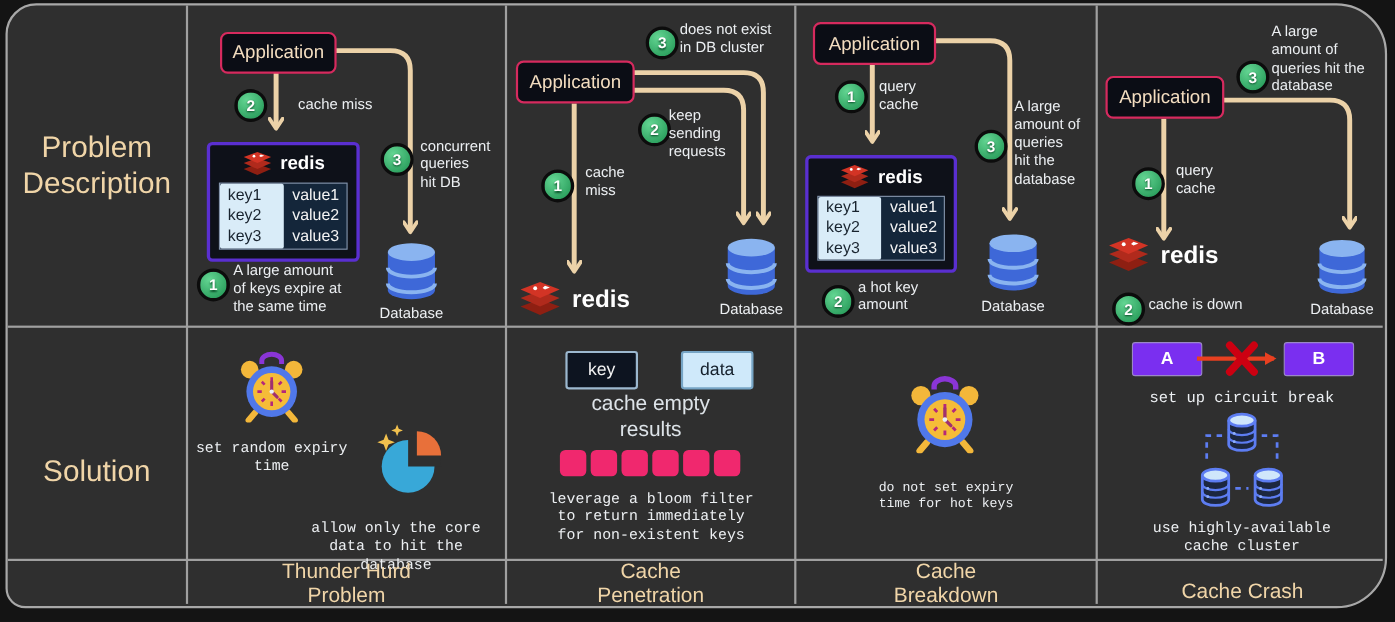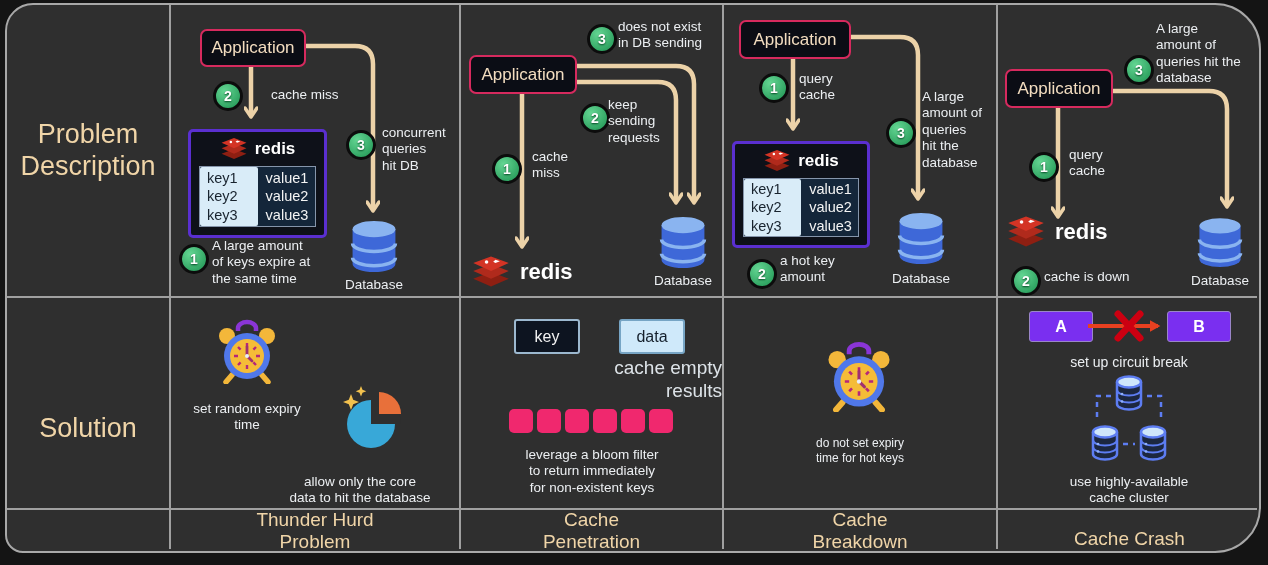--- a/index.html
+++ b/index.html
@@ -9,21 +9,21 @@
          background:#2f2f2f;border:2px solid #a8a8a8;
          border-radius:28px 46px 46px 18px;}
   .vline{position:absolute;top:5px;height:544px;width:2px;background:#a0a0a0;}
   .hline{position:absolute;left:7px;width:1250px;height:2px;background:#a0a0a0;}
   .abs{position:absolute;}
   .cell{position:absolute;display:flex;align-items:center;justify-content:center;text-align:center;}
   .rowlabel{color:#f0d5a8;font-size:27px;font-weight:500;line-height:1.15;white-space:pre-line;}
   .coltitle{color:#f0d5a8;font-size:19px;line-height:1.12;white-space:pre-line;}
   .panel{position:absolute;}
   .txt{position:absolute;color:#eceff2;font-size:13.5px;line-height:1.22;white-space:pre-line;}
-  .center{text-align:center;}
+  .center{text-align:center;font-family:Liberation Mono, monospace;}
   .appbox{position:absolute;background:#0b0d15;border:2px solid #d62a5e;border-radius:7px;
           color:#f3ddc0;font-size:17px;display:flex;align-items:center;justify-content:center;}
   .badge{position:absolute;width:24px;height:24px;border-radius:50%;
          background:radial-gradient(circle at 35% 30%,#64d693,#1d9150);
          border:3px solid #0c0c0c;color:#fff;font-weight:bold;font-size:14px;
          display:flex;align-items:center;justify-content:center;text-shadow:0 1px 2px #044422;}
   .redisbox{position:absolute;background:#0e1119;border:3px solid #5a2fd0;border-radius:5px;}
   .redhead{position:absolute;left:0;right:0;top:5px;display:flex;align-items:center;
            justify-content:center;gap:7px;color:#fff;font-weight:bold;font-size:17px;}
   .kv{position:absolute;left:8px;right:8px;top:34px;bottom:8px;display:flex;
@@ -33,21 +33,21 @@
   .kvv{flex:1;color:#f4f4f4;display:flex;flex-direction:column;justify-content:center;
        padding-left:8px;font-size:14.5px;line-height:1.28;}
   .redisword{color:#fff;font-weight:bold;font-size:22px;}
   .dblabel{position:absolute;color:#eceff2;font-size:13.5px;text-align:center;}
   .keybox{position:absolute;background:#0d1420;border:2px solid #9cb8cf;border-radius:3px;
           color:#f2f2f2;font-size:16px;display:flex;align-items:center;justify-content:center;}
   .nullbox{position:absolute;background:#cfe9fa;border:2px solid #77a5c5;border-radius:3px;
            color:#15202c;font-size:16px;display:flex;align-items:center;justify-content:center;}
   .bloomrow{position:absolute;display:flex;gap:4px;}
   .bloomcell{width:24px;height:24px;background:#f0286e;border-radius:5px;}
-  .bigcap{position:absolute;color:#dde3e8;font-size:19px;line-height:1.2;white-space:pre-line;text-align:right;}
+  .bigcap{position:absolute;color:#dde3e8;font-size:19px;line-height:1.2;white-space:pre-line;text-align:center;}
   .node{position:absolute;background:#7a2ff0;border:1px solid #9a86c8;border-radius:3px;
         color:#fff;font-size:16px;font-weight:bold;display:flex;align-items:center;justify-content:center;}
 </style>
 </head>
 <body>
 
 <div class="stage">
   <div class="frame"></div>
   <div class="vline" style="left:169px"></div>
   <div class="vline" style="left:459px"></div>
@@ -126,21 +126,21 @@
           <marker id="ah2" viewBox="0 0 14 14" markerWidth="14" markerHeight="14" refX="9" refY="7" orient="auto" markerUnits="userSpaceOnUse">
         <path d="M2,1 L11,7 L2,13" fill="none" stroke="#ecd2a8" stroke-width="3.5" stroke-linecap="round" stroke-linejoin="round"></path>
           </marker>
         </defs>
       <path d="M61,89 V240" fill="none" stroke="#ecd2a8" stroke-width="4.5" marker-end="url(#ah2)"></path>
       <path d="M114,61 H215 Q233,61 233,79 V196" fill="none" stroke="#ecd2a8" stroke-width="4.5" marker-end="url(#ah2)"></path>
       <path d="M114,77 H197 Q215,77 215,95 V196" fill="none" stroke="#ecd2a8" stroke-width="4.5" marker-end="url(#ah2)"></path>
     </svg>
     <div class="badge" style="left:126px;top:19px">3</div>
     <div class="txt" style="left:157px;top:14px">does not exist
-in DB sending</div>
+in DB cluster</div>
     <div class="appbox" style="left:8px;top:50px;width:104px;height:35px">Application</div>
     <div class="badge" style="left:31px;top:149px">1</div>
     <div class="txt" style="left:71px;top:144px">cache
 miss</div>
     <div class="badge" style="left:119px;top:98px">2</div>
     <div class="txt" style="left:147px;top:92px">keep
 sending
 requests</div>
     <div class="abs" style="left:10px;top:250px;display:flex;align-items:center;gap:9px">
       <svg width="40" height="34" viewBox="0 0 36 30">

